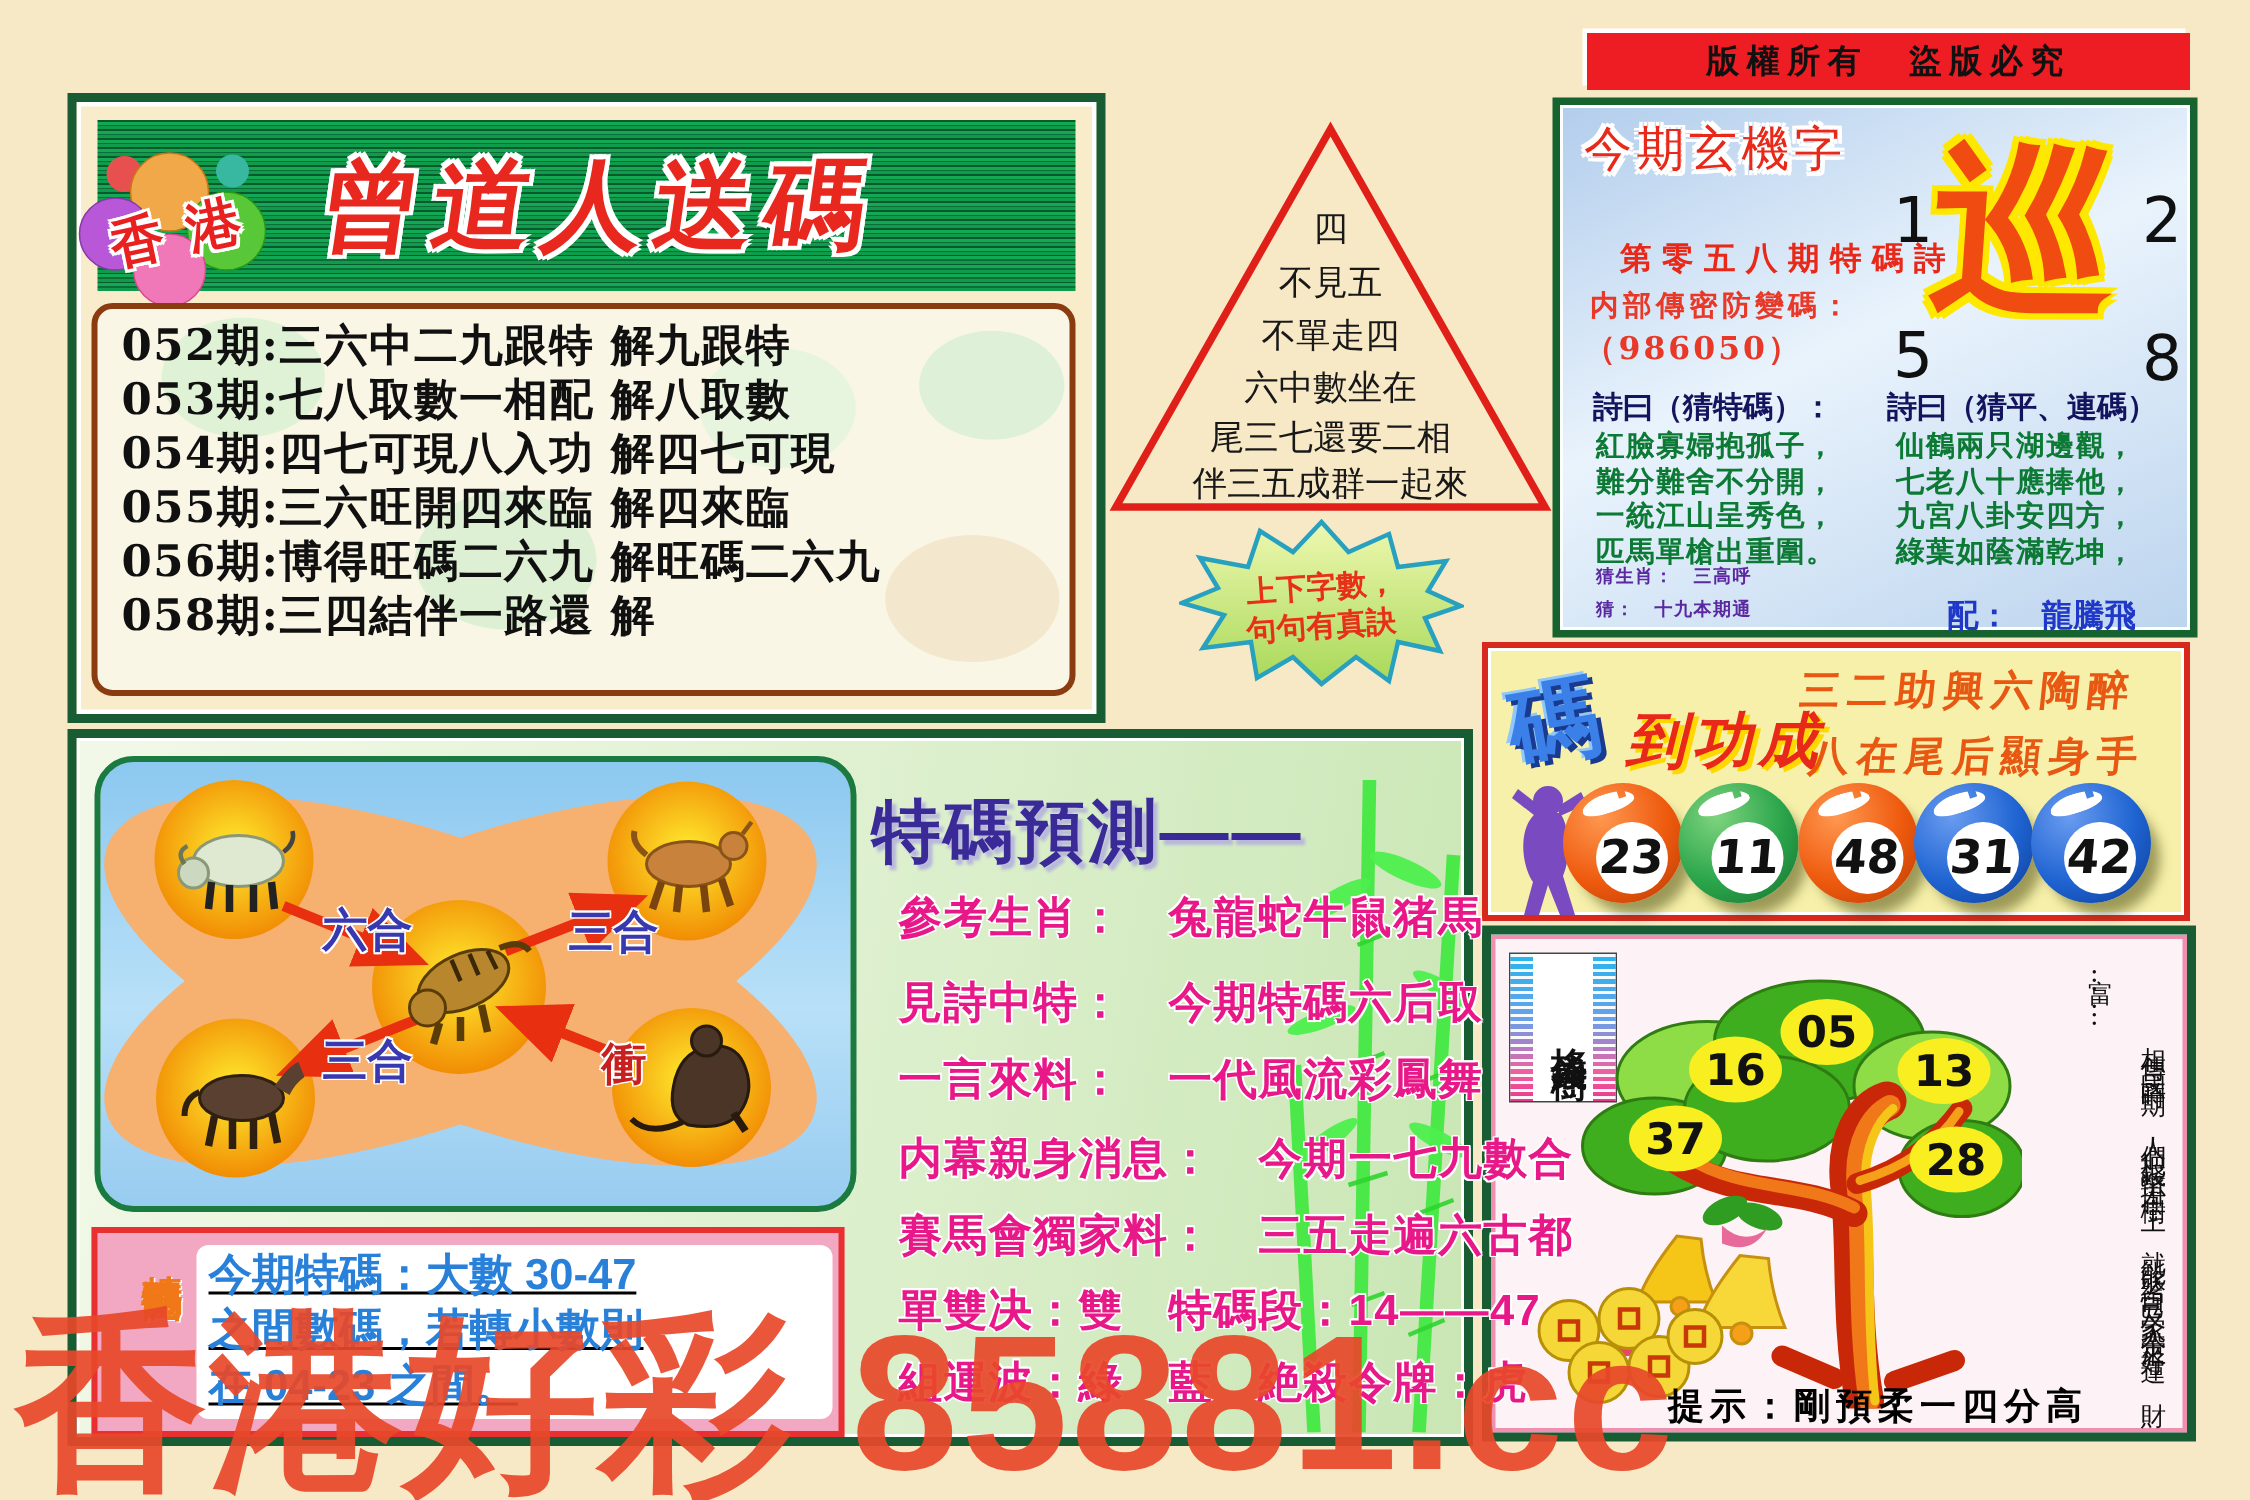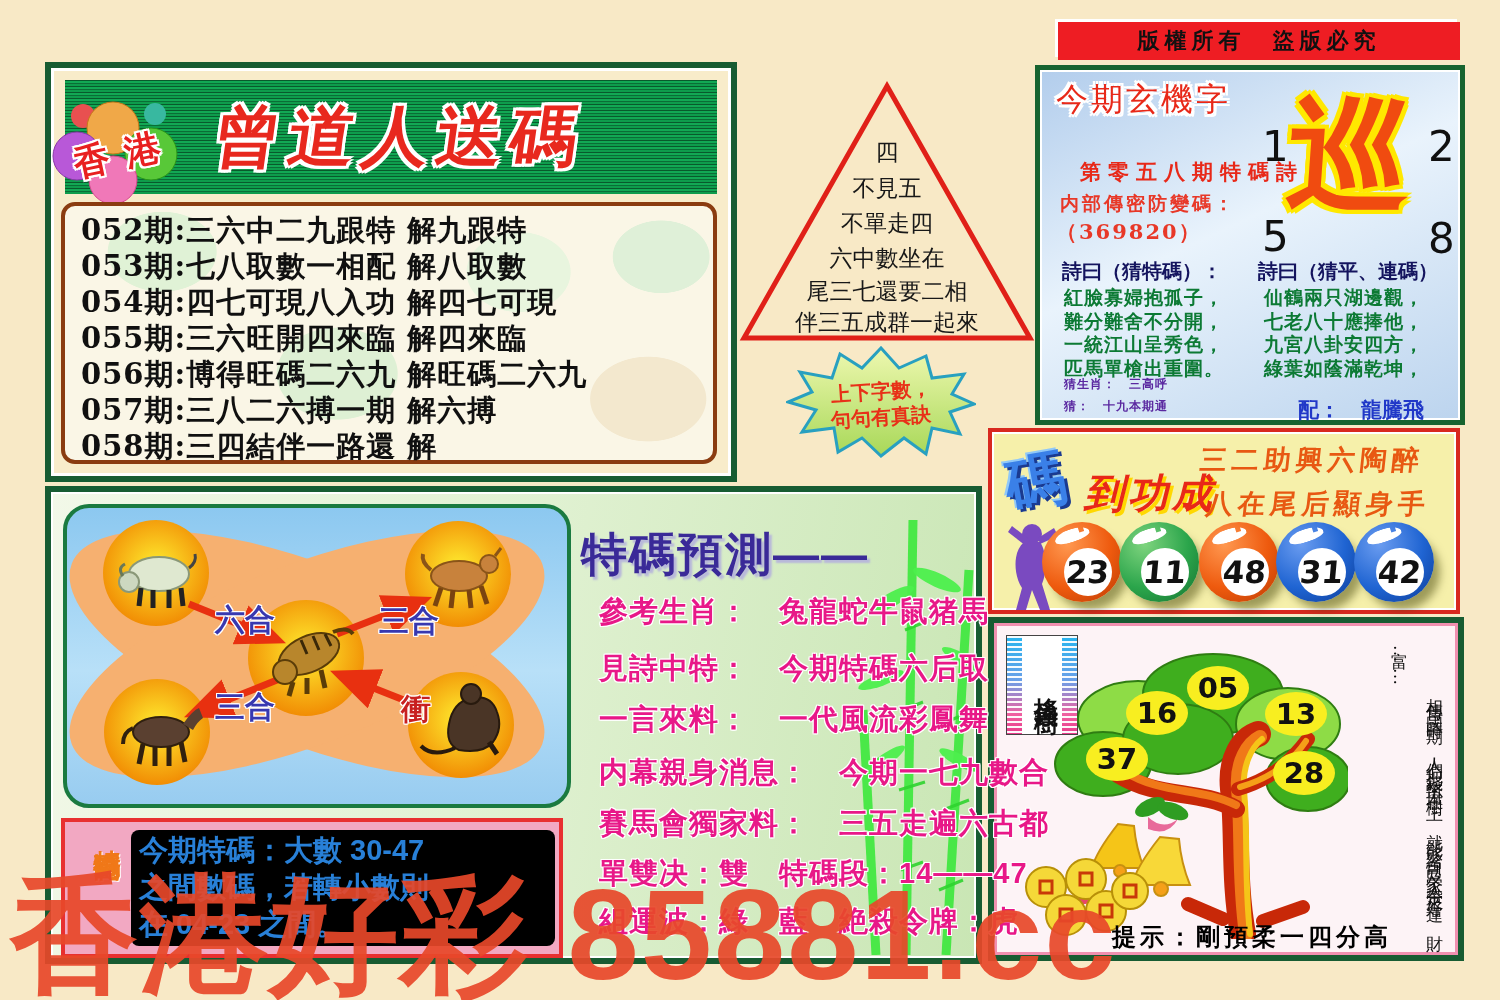--- a/index.html
+++ b/index.html
@@ -115,21 +115,21 @@
   .rel-label { position:absolute; font-size:30px; font-weight:bold; color:#3838b0; }
   .rel-clash { color:#c82020; }
   #prediction-title { position:absolute; left:530px; top:32px; font-size:46px; font-weight:bold;
     color:#3a2a98; letter-spacing:2px; font-family:"Liberation Sans",sans-serif; text-shadow:3px 3px 2px #b8b8da; }
   .pred-line { position:absolute; left:528px; font-size:29px; font-weight:bold; color:#e81888;
     letter-spacing:1px; font-family:"Liberation Sans",sans-serif; white-space:nowrap; }
   #range-box { position:absolute; left:10px; top:326px; width:502px; height:140px;
     border:4px solid #e83030; background:#f2a8c2; }
   .rb-label { position:absolute; left:24px; top:6px; writing-mode:vertical-rl; font-size:27px; font-weight:bold;
     color:#f07818; letter-spacing:2px; text-shadow:1px 1px 0 #fff; }
-  .rb-white { position:absolute; left:66px; top:8px; width:424px; height:116px; background:#000000; border-radius:8px;
+  .rb-white { position:absolute; left:66px; top:8px; width:424px; height:116px; background:#ffffff; border-radius:8px;
     padding:2px 8px;text-decoration:underline; }
   .rb-white div { font-size:29px; line-height:37px; font-weight:bold; color:#2880d8;
     font-family:"Liberation Sans",sans-serif; white-space:nowrap; }
 
   
   #watermark { left:10px; top:850px; z-index:60; font-family:"Liberation Sans",sans-serif;
     font-size:128px; font-weight:bold; color:#e8482a; opacity:.92; white-space:nowrap; letter-spacing:2px; }
 </style>
 </head>
 <body>
@@ -152,21 +152,20 @@
       <circle cx="66" cy="82" r="24" fill="#f078b8" stroke="#d84890"></circle>
     </svg>
     <div class="logo-txt ow">香港</div>
   </div>
   <div class="list-box">
     <div>052期:三六中二九跟特 解九跟特</div>
     <div>053期:七八取數一相配 解八取數</div>
     <div>054期:四七可現八入功 解四七可現</div>
     <div>055期:三六旺開四來臨 解四來臨</div>
     <div>056期:博得旺碼二六九 解旺碼二六九</div>
-    <div>057期:三八二六搏一期 解六搏</div>
     <div>058期:三四結伴一路還 解</div>
   </div>
 </div>
 
 <svg id="triangle-block" class="abs" viewBox="0 0 298 268">
   <polygon points="149,8 292,260 6,260" fill="none" stroke="#e02018" stroke-width="5"></polygon>
   <text x="149" y="82" text-anchor="middle">四</text>
   <text x="149" y="118" text-anchor="middle">不見五</text>
   <text x="149" y="153" text-anchor="middle">不單走四</text>
   <text x="149" y="188" text-anchor="middle">六中數坐在</text>
@@ -190,21 +189,21 @@
 
 <div id="mystery-panel" class="abs">
   <div class="mp-title">今期玄機字</div>
   <div class="mp-num" style="left:222px; top:52px;">1</div>
   <div class="mp-num" style="left:388px; top:52px;">2</div>
   <div class="mp-num" style="left:222px; top:142px;">5</div>
   <div class="mp-num" style="left:388px; top:144px;">8</div>
   <div class="mp-big">巡</div>
   <div class="mp-poemtitle">第零五八期特碼詩</div>
   <div class="mp-secret">内部傳密防變碼：</div>
-  <div class="mp-code">（369820）</div>
+  <div class="mp-code">（986050）</div>
   <div class="mp-head" style="left:22px;">詩曰（猜特碼）：</div>
   <div class="mp-head" style="left:218px;">詩曰（猜平、連碼）</div>
   <div class="mp-col" style="left:24px;  white-space:pre-line;">紅臉寡婦抱孤子，
 難分難舍不分開，
 一統江山呈秀色，
 匹馬單槍出重圍。</div>
   <div class="mp-col" style="left:224px; white-space:pre-line;">仙鶴兩只湖邊觀，
 七老八十應捧他，
 九宮八卦安四方，
 綠葉如蔭滿乾坤，</div>

